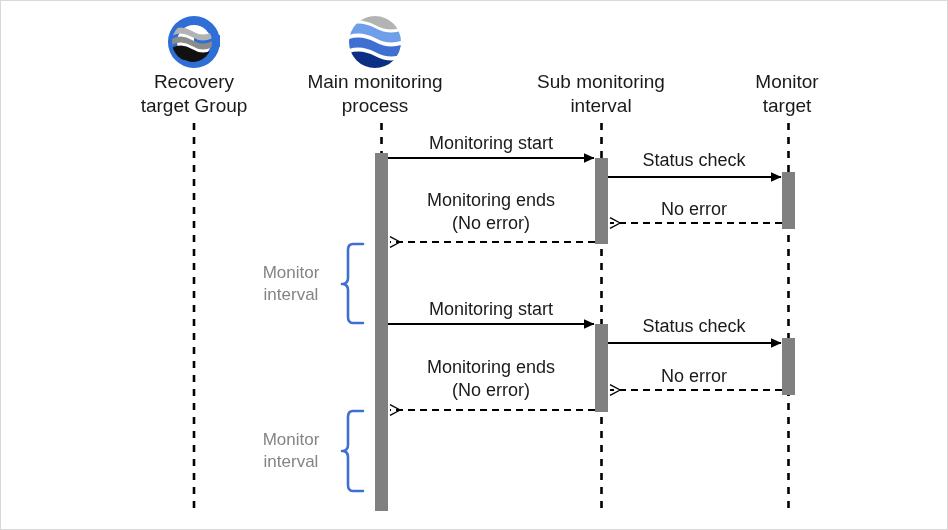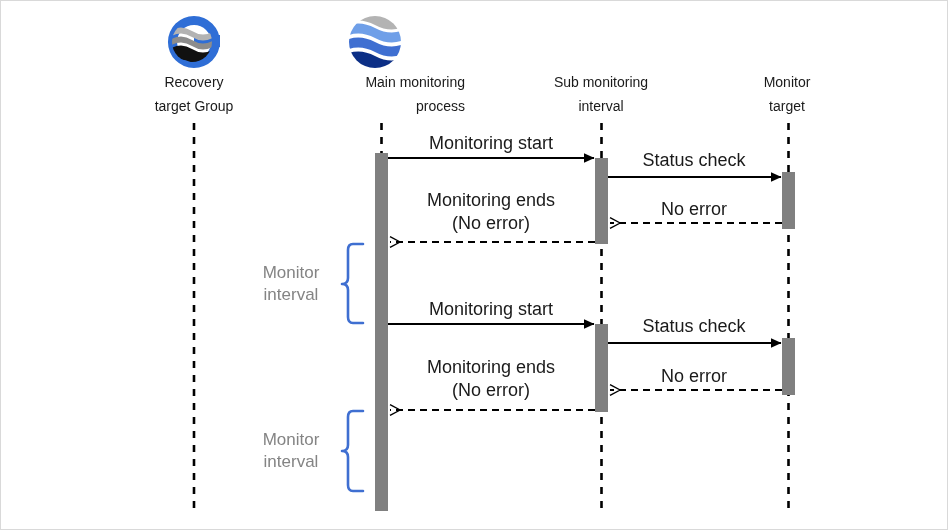--- a/index.html
+++ b/index.html
@@ -22,21 +22,21 @@
   #diagram-svg {
     position: absolute;
     left: 0;
     top: 0;
     width: 948px;
     height: 530px;
   }
   .hdr {
     position: absolute;
     text-align: center;
-    font-size: 14px;
+    font-size: 19px;
     line-height: 24px;
     color: #1a1a1a;
     white-space: pre-line;
     user-select: none;
   }
   .msg {
     position: absolute;
     text-align: center;
     font-size: 18px;
     line-height: 23px;
@@ -92,21 +92,21 @@
         <path d="M0 4 q16 -9 33 0 t33 0 v12 q-16 9 -33 0 t-33 0 Z" fill="#b3b3b3"></path>
         <path d="M0 19 q16 -9 33 0 t33 0 v10 q-16 9 -33 0 t-33 0 Z" fill="#6f9fe8"></path>
         <path d="M0 33 q16 -9 33 0 t33 0 v10 q-16 9 -33 0 t-33 0 Z" fill="#3f6fd1"></path>
         <path d="M0 47 q16 -9 33 0 t33 0 v22 q-16 9 -33 0 t-33 0 Z" fill="#0c2f86"></path>
       </g>
     </svg>
   </div>
 
   <div class="hdr" style="left:113px; top:69px; width:160px;">Recovery
 target Group</div>
-  <div class="hdr" style="left:284px; top:69px; width:180px;text-align:right;">Main monitoring
+  <div class="hdr" style="left:284px; top:69px; width:180px;">Main monitoring
 process</div>
   <div class="hdr" style="left:515px; top:69px; width:170px;">Sub monitoring
 interval</div>
   <div class="hdr" style="left:716px; top:69px; width:140px;">Monitor
 target</div>
 
   <svg id="diagram-svg" viewBox="0 0 948 530">
     <defs>
       <marker id="ah-solid" markerWidth="11" markerHeight="11" refX="10" refY="5.5" orient="auto" markerUnits="userSpaceOnUse">
         <path d="M0,0.8 L10.5,5.5 L0,10.2 Z" fill="#000000"></path>

